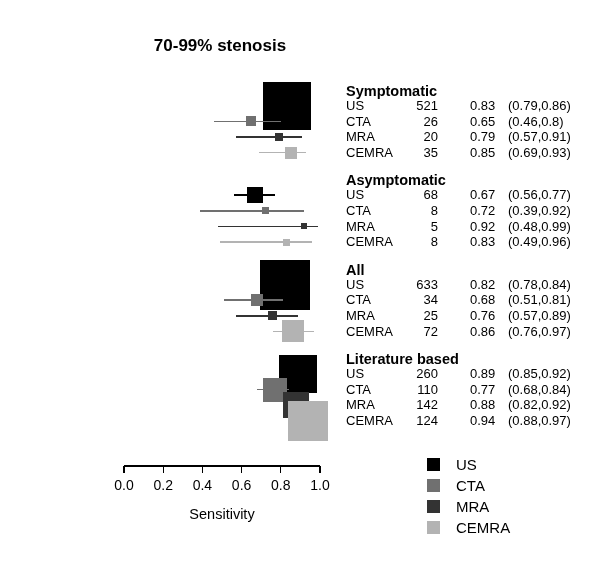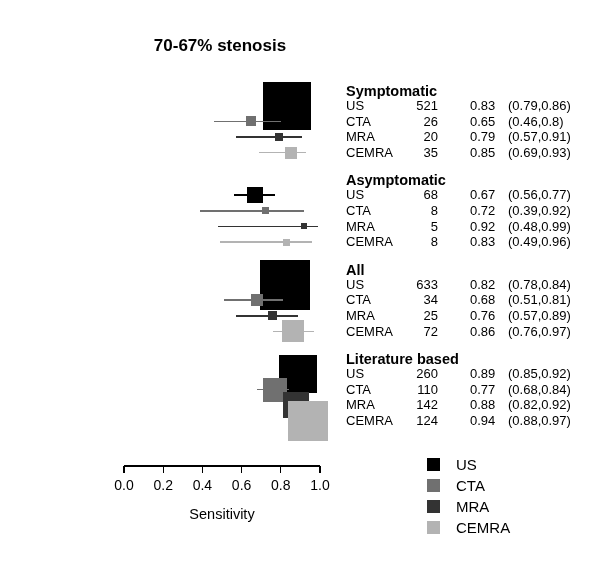--- a/index.html
+++ b/index.html
@@ -61,21 +61,21 @@
   }
   text.legend-label {
     font-size: 15px;
   }
 </style>
 </head>
 <body>
 
 <div id="root">
 
-  <div class="plot-title">70-67% stenosis</div>
+  <div class="plot-title">70-99% stenosis</div>
 
   <svg class="forest" id="forest-svg" viewBox="0 0 598 563" shape-rendering="crispEdges">
       <g>
         <text x="346" y="96" class="group-head" text-anchor="start">Symptomatic</text>
         <g>
           <line x1="278.84000000000003" x2="292.56" y1="105.8" y2="105.8" stroke="#000000" stroke-width="1.6"></line>
           <rect x="262.67999999999995" y="81.8" width="48" height="48" fill="#000000"></rect>
           <text x="346" y="110" class="row-label" text-anchor="start">US</text>
           <text x="438" y="110" class="row-n" text-anchor="end">521</text>
           <text x="470" y="110" class="row-est" text-anchor="start">0.83</text>

